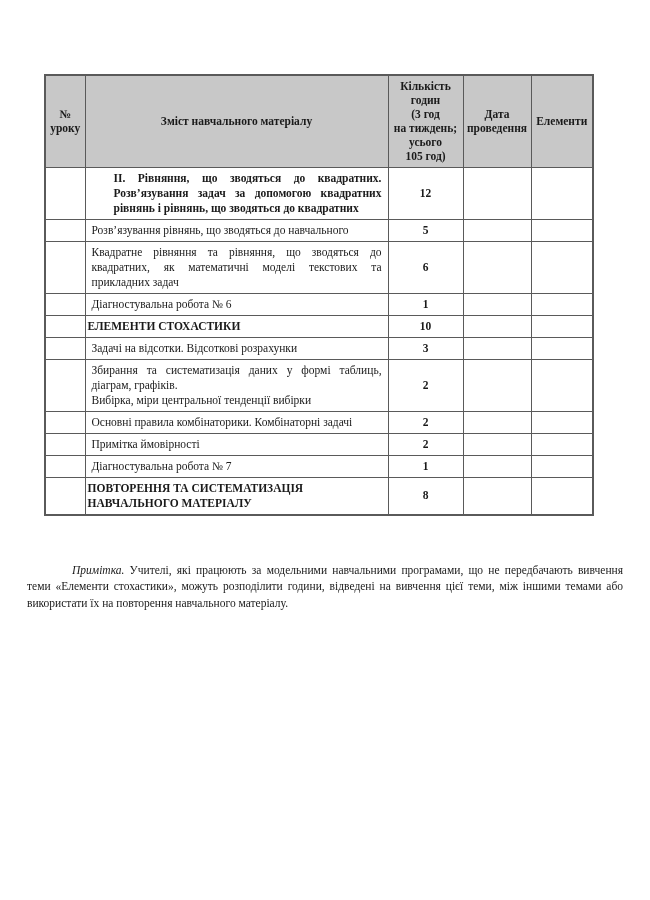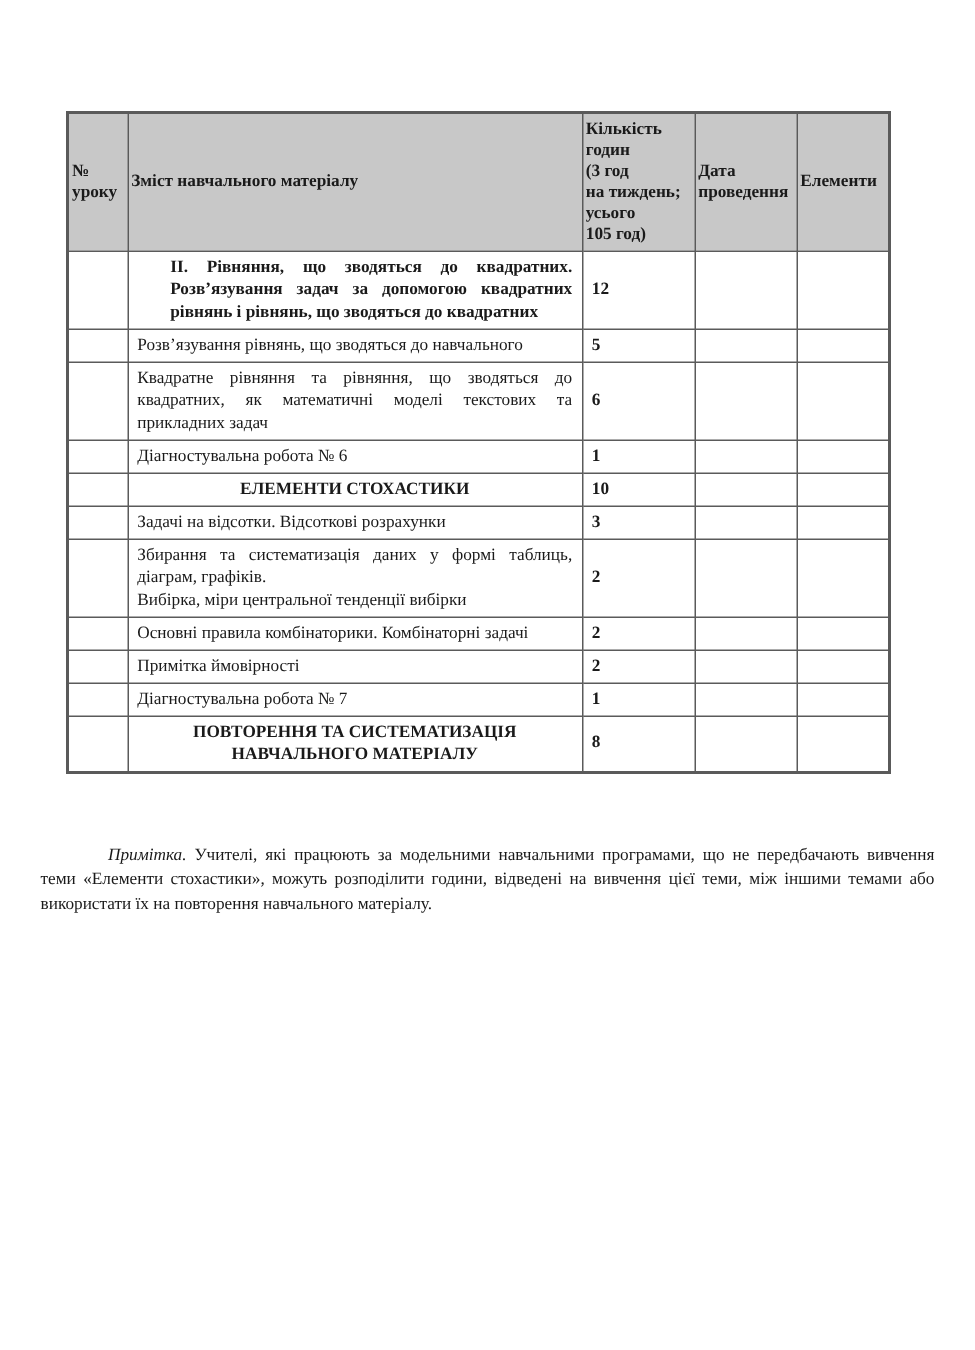--- a/index.html
+++ b/index.html
@@ -32,43 +32,43 @@
 
   table.schedule th, table.schedule td {
     border: 1px solid #5a5a5a;
     vertical-align: middle;
   }
   table.schedule thead th {
     background: #c8c8c8;
     font-weight: bold;
     font-size: 11.5px;
     line-height: 14px;
-    text-align: left;
+    text-align: center;
     white-space: pre-line;
     padding: 3px 2px;
     height: 92px;
   }
   table.schedule td {
     font-size: 11.5px;
     line-height: 15px;
     padding: 3px 6px;
     height: 21px;
   }
   td.content {
     text-align: justify;
     white-space: pre-line;
   }
   td.content.bold { font-weight: bold; padding-left: 28px; }
   td.content.section {
     font-weight: bold;
-    text-align: center;
+    text-align: left;
     padding: 3px 2px;
   }
   td.hours {
-    text-align: left;
+    text-align: center;
     font-weight: bold;
     padding: 3px 2px;
   }
   .footnote {
     position: absolute;
     left: 27px; top: 550px;
     width: 596px;
     font-size: 11.5px;
     line-height: 16.5px;
     text-align: justify;

